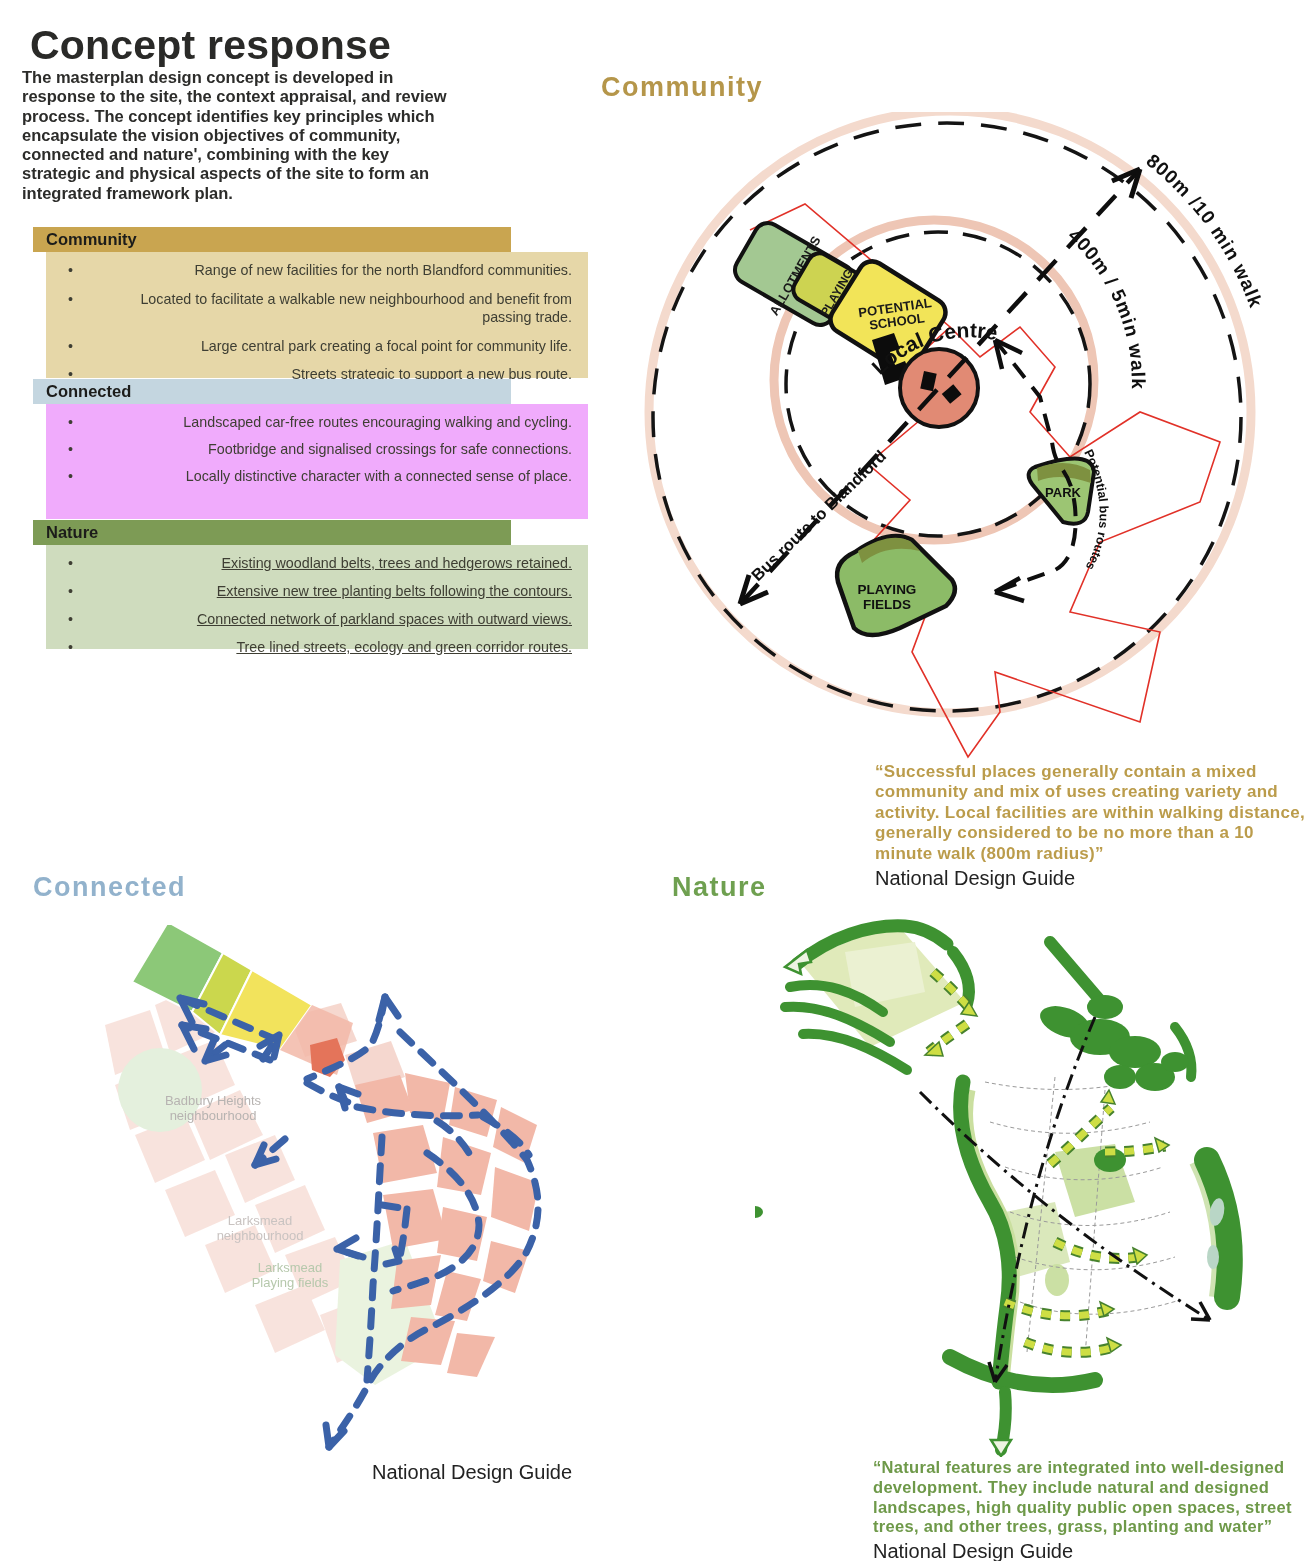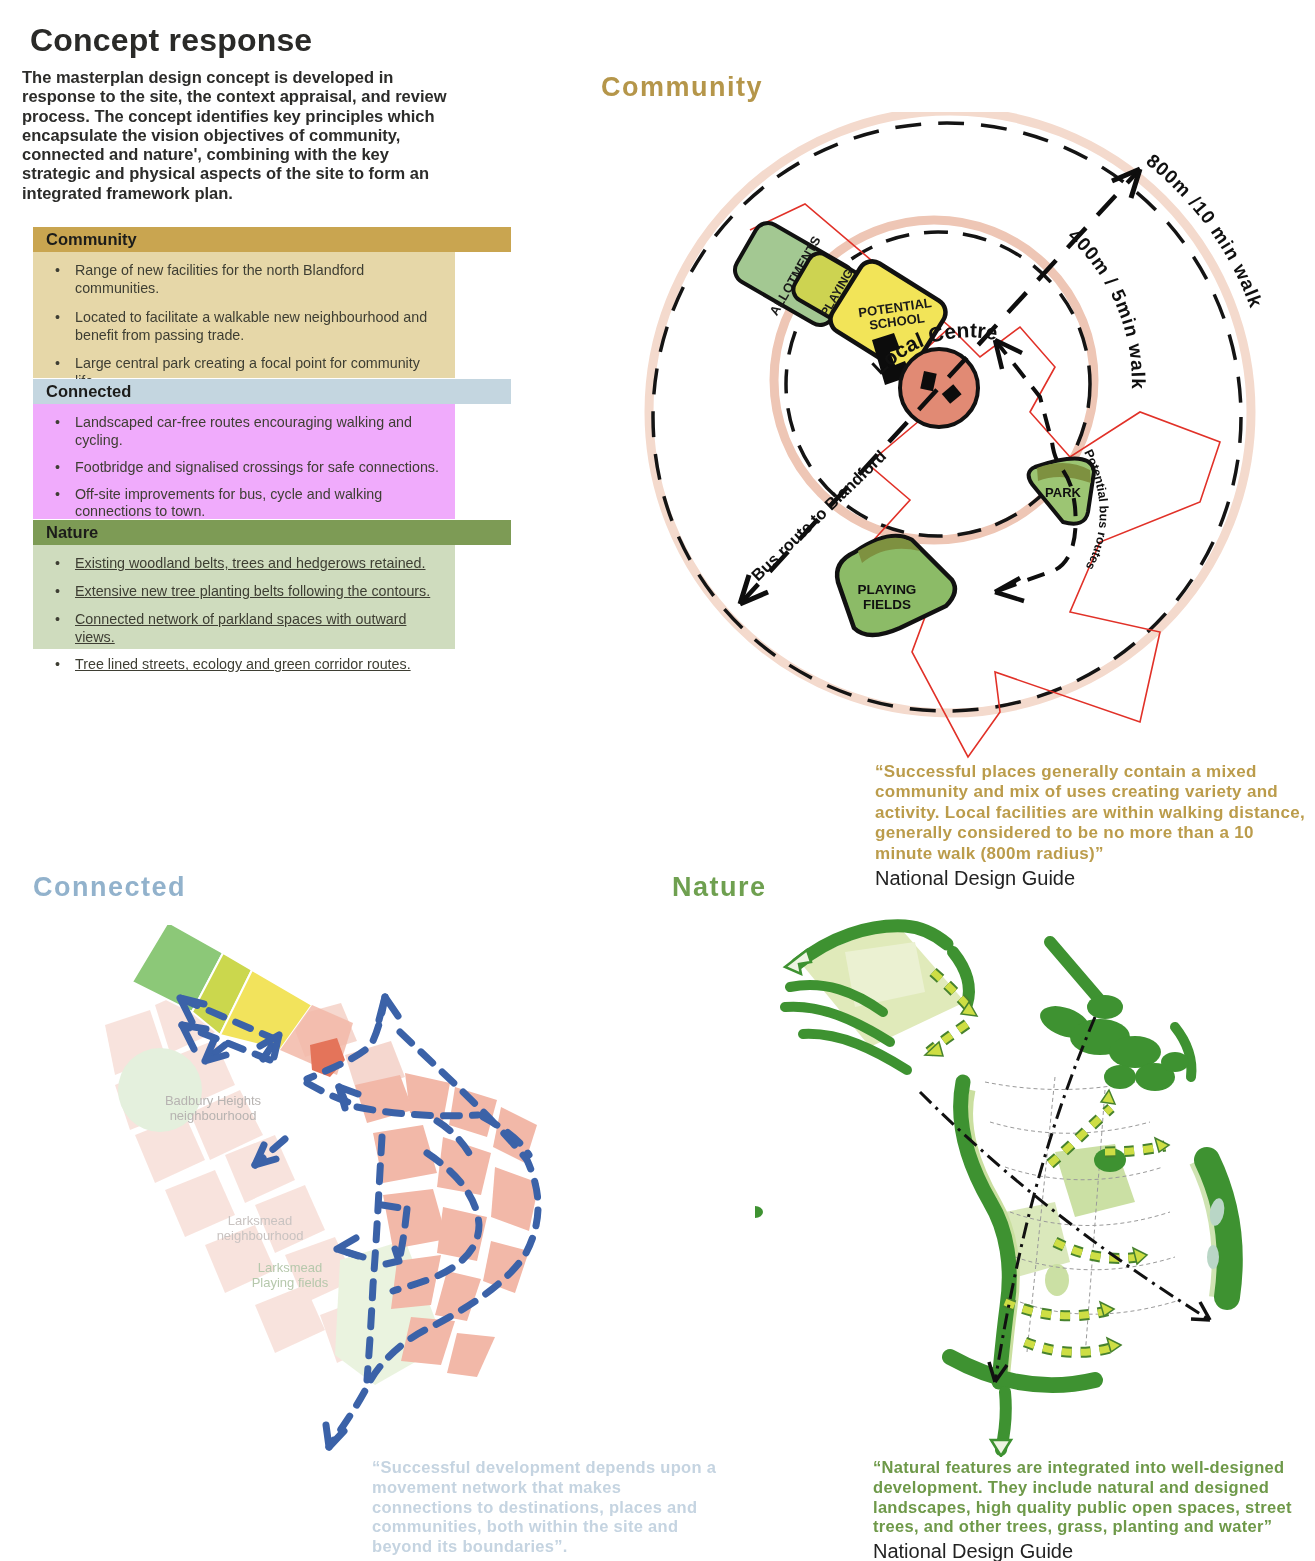--- a/index.html
+++ b/index.html
@@ -1,25 +1,25 @@
 <!DOCTYPE html>
 <html><head>
 <meta charset="utf-8">
 <style>
   html,body{margin:0;padding:0;background:#ffffff;}
   #page{position:relative;width:1315px;height:1561px;background:#fff;overflow:hidden;
         font-family:"Liberation Sans",sans-serif;color:#222;}
   .abs{position:absolute;}
   
-  #title{left:30px;top:22px;font-size:32px;font-weight:bold;color:#2a2a28;letter-spacing:.2px;}
+  #title{left:30px;top:22px;font-size:41px;font-weight:bold;color:#2a2a28;letter-spacing:.2px;}
   #intro{left:22px;top:68px;width:440px;font-size:16.5px;font-weight:bold;color:#2c2c2a;line-height:1.17;}
   
   .panel-header{left:33px;width:478px;height:25px;display:flex;align-items:center;padding-left:13px;box-sizing:border-box;
                 font-size:16.5px;font-weight:bold;color:#1c1c1a;}
-  .panel-body{left:33px;width:422px;box-sizing:border-box;padding:10px 16px 4px 12px;}
+  .panel-body{left:46px;width:542px;box-sizing:border-box;padding:10px 16px 4px 12px;text-align:right;}
   .panel-body ul{margin:0;padding:0;list-style:none;}
   .panel-body li{position:relative;padding-left:30px;font-size:14.3px;color:#3e3e33;line-height:1.25;margin-bottom:11px;}
   .panel-body li::before{content:"•";position:absolute;left:10px;top:0;color:#3e3e33;}
   #p0h{top:227px;background:#c9a550;}
   #p0b{top:252px;height:126px;background:#e6d7a8;}
   #p1h{top:379px;background:#c4d6e0;}
   #p1b{top:404px;height:115px;background:#f0abfc;}
   #p1b li{margin-bottom:9px;}
   #p2h{top:520px;background:#7d9b55;}
   #p2b{top:545px;height:104px;background:#cfdcbe;}
@@ -58,21 +58,20 @@
     </ul>
   </div>
 
   <div class="abs panel-header" id="p1h">
     <span>Connected</span>
     </div>
   <div class="abs panel-body" id="p1b">
     <ul>
       <li>Landscaped car-free routes encouraging walking and cycling.</li>
       <li>Footbridge and signalised crossings for safe connections.</li>
-      <li>Off-site improvements for bus, cycle and walking connections to town.</li>
       <li>Locally distinctive character with a connected sense of place.</li>
     </ul>
   </div>
 
   <div class="abs panel-header" id="p2h">
     <span>Nature</span>
     </div>
   <div class="abs panel-body" id="p2b">
     <ul>
       <li>Existing woodland belts, trees and hedgerows retained.</li>
@@ -369,21 +368,20 @@
       <path d="M240,470 L252,453 M240,470 L234,450" stroke-width="3.5"></path>
     </g>
 
     <g fill="#eef4e2" stroke="#3e9231" stroke-width="2.5">
       <path d="M30,55 L52,38 L56,50 L44,52 L46,62 Z"></path>
       <polygon points="246,544 236,528 256,528"></polygon>
     </g>
   </svg>
 
   <div class="abs" id="q2">
-    <div class="quote">“Successful development depends upon a movement network that makes connections to destinations, places and communities, both within the site and beyond its boundaries”.</div>
     <div class="source">National Design Guide</div>
   </div>
 
   <div class="abs" id="q3">
     <div class="quote">“Natural features are integrated into well-designed development. They include natural and designed landscapes, high quality public open spaces, street trees, and other trees, grass, planting and water”</div>
     <div class="source">National Design Guide</div>
   </div>
 
 </div>
 

